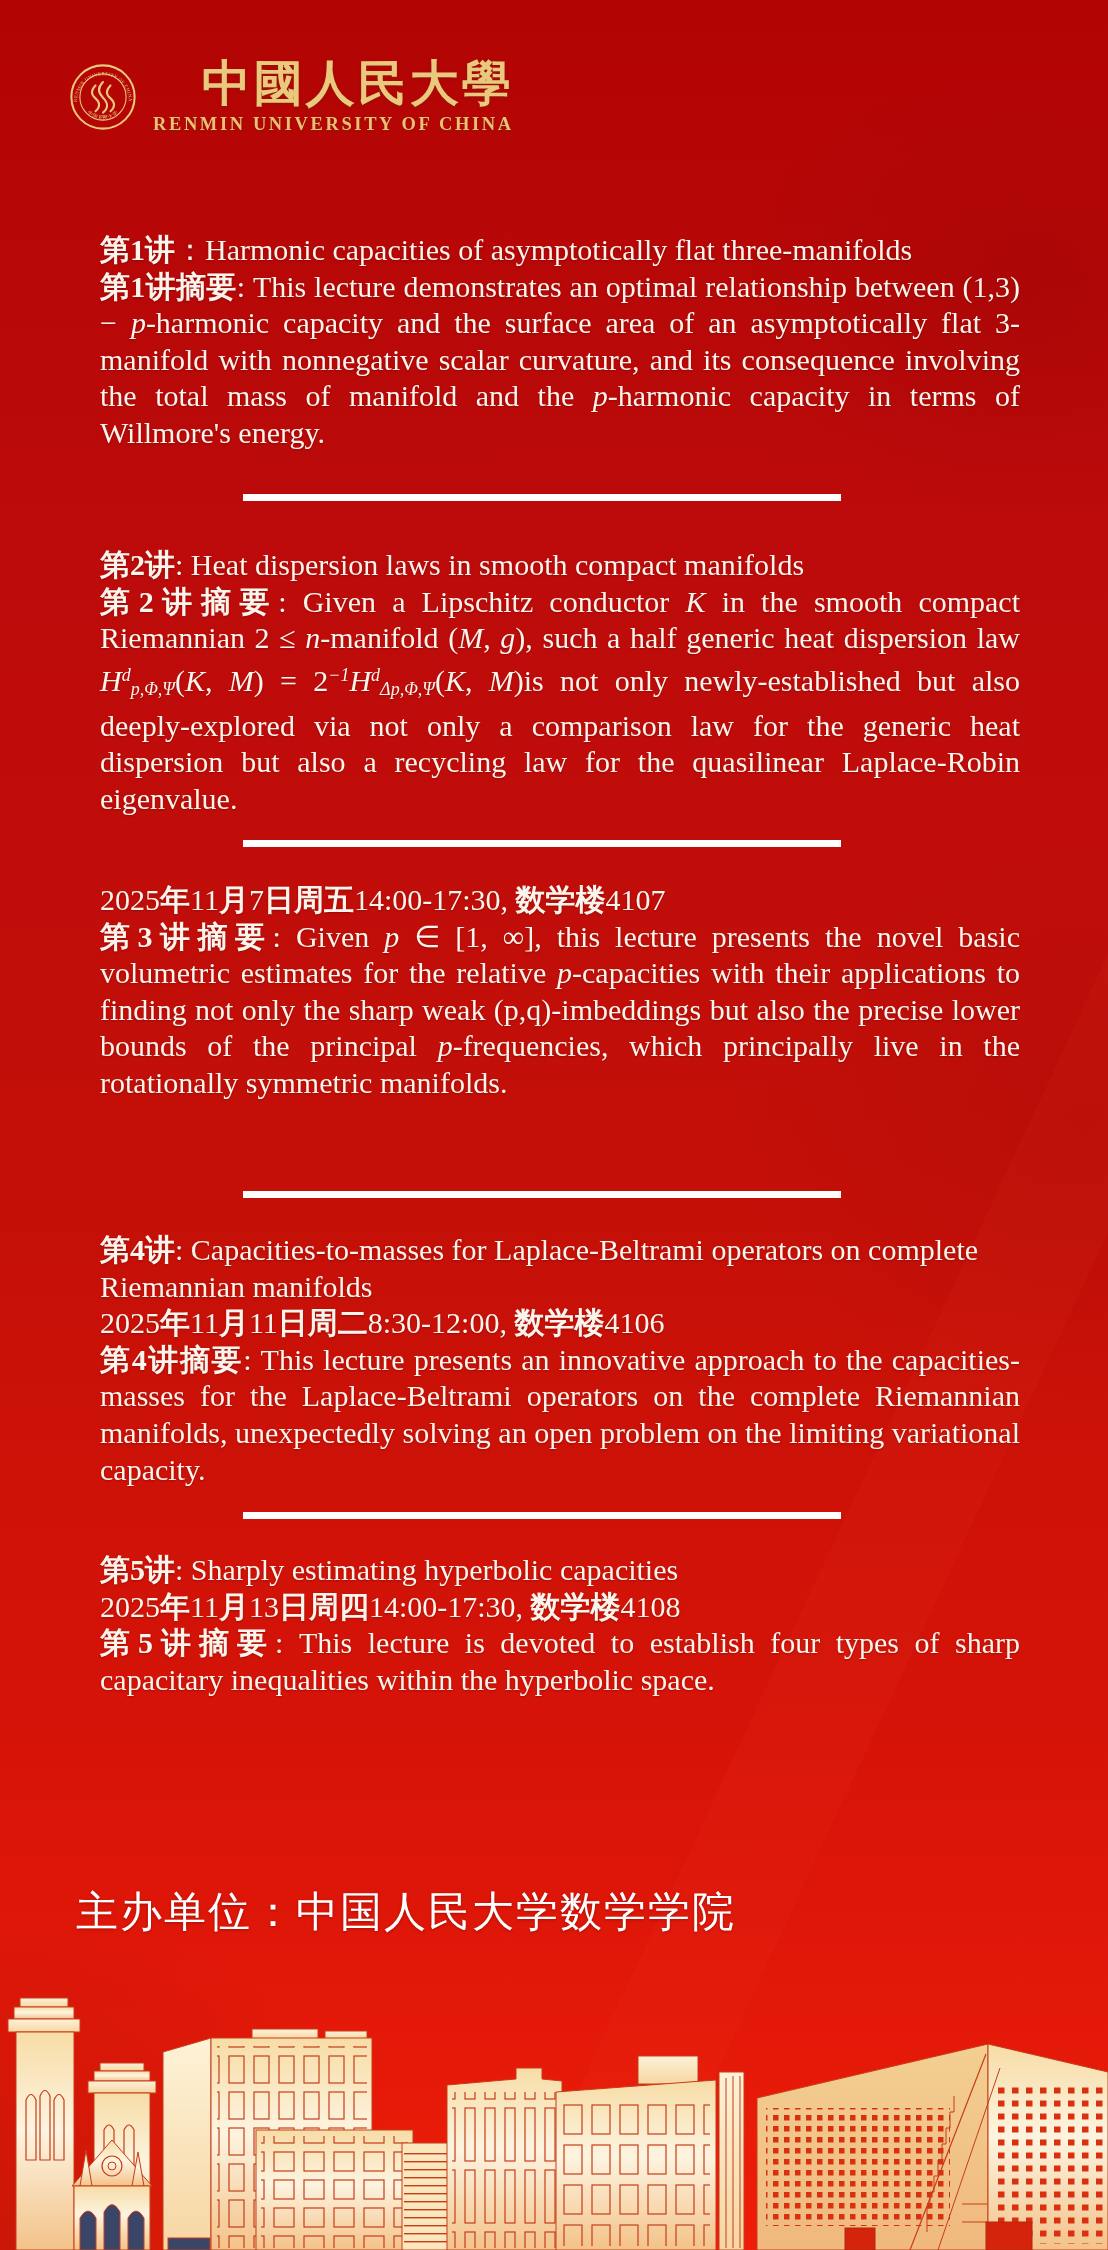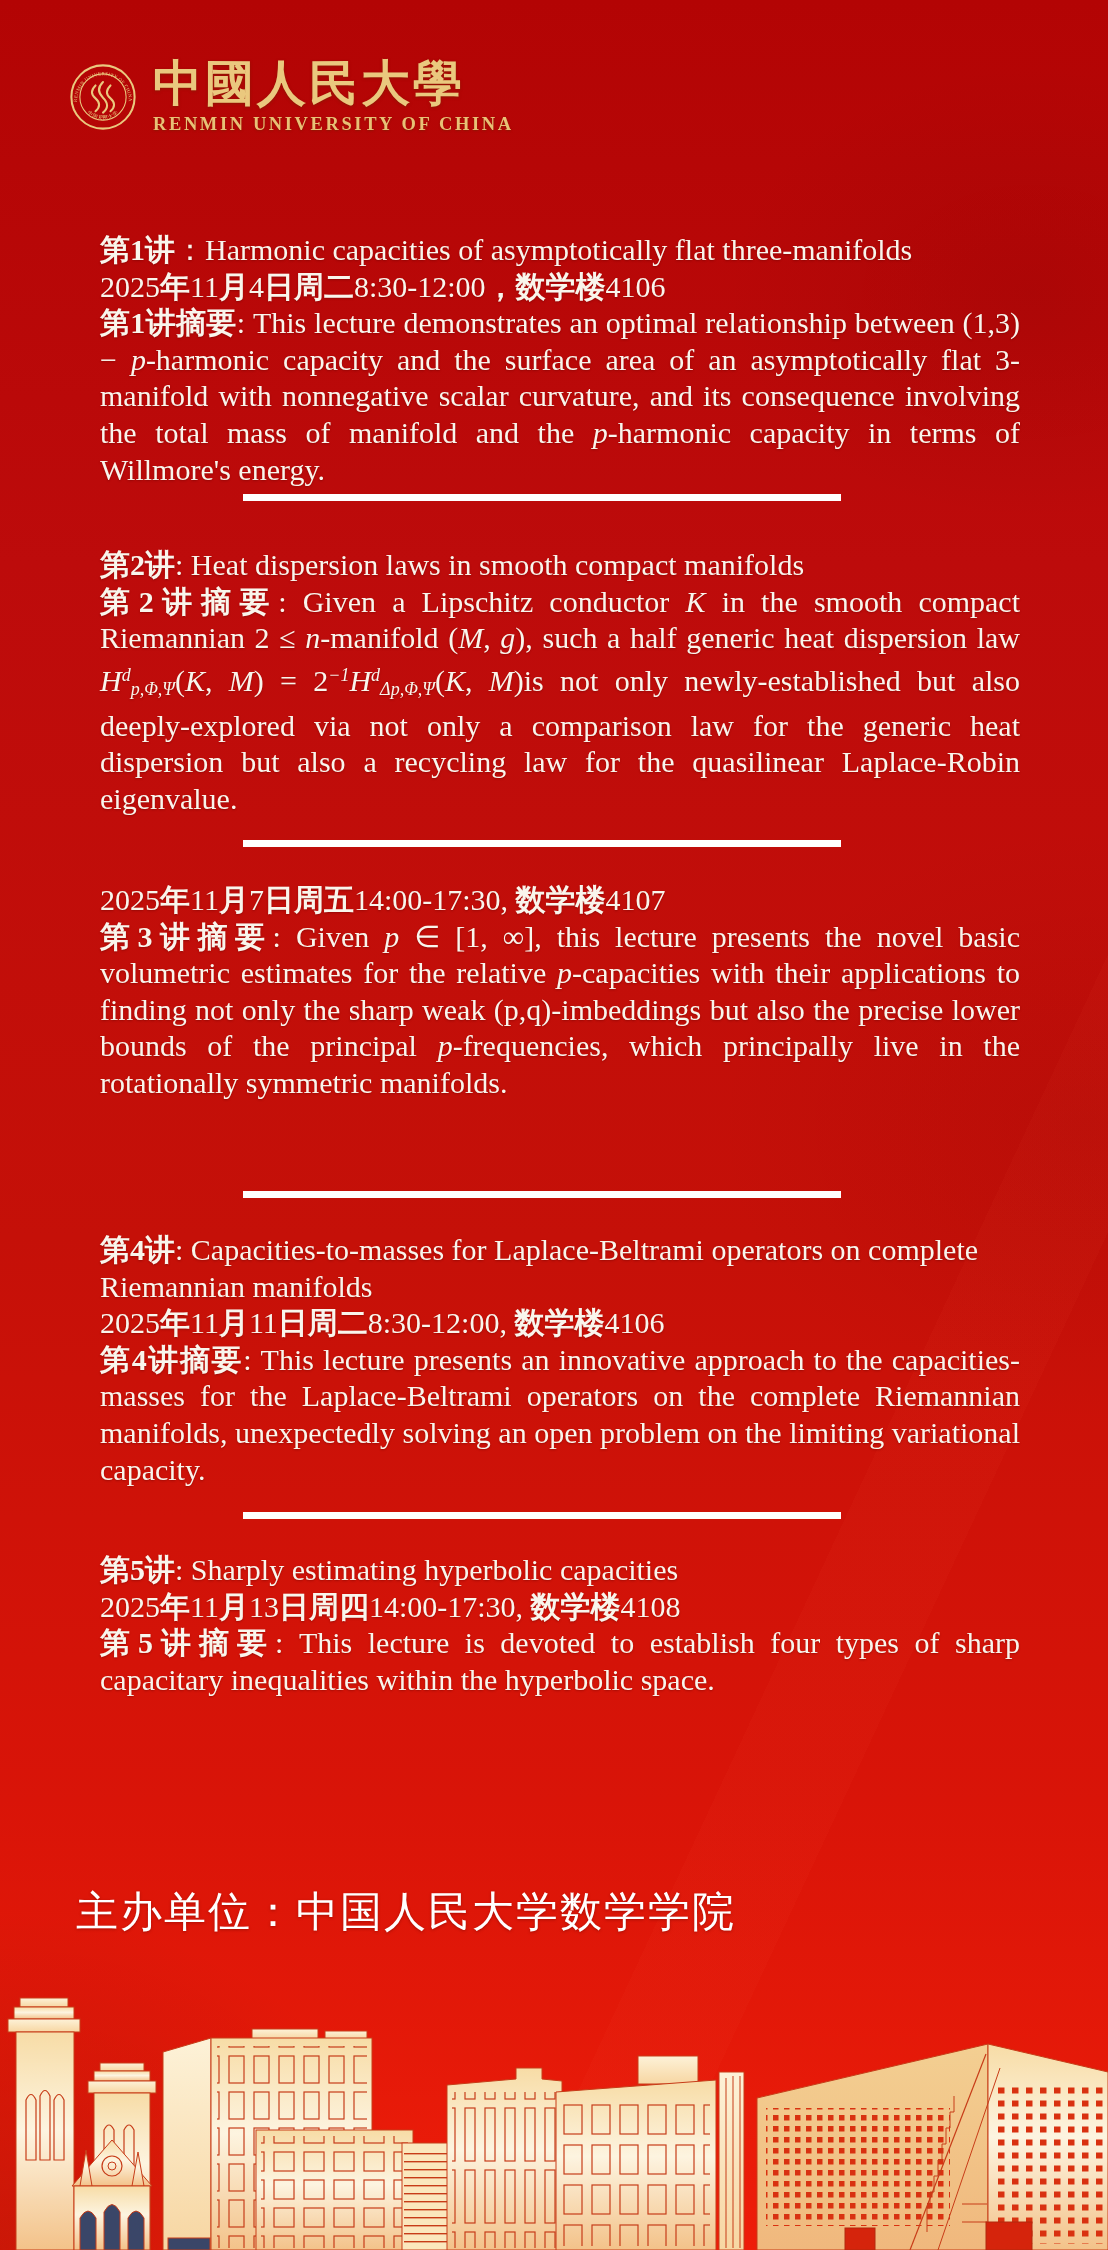--- a/index.html
+++ b/index.html
@@ -10,21 +10,21 @@
     radial-gradient(ellipse 430px 320px at 93% 13%, rgba(110,0,0,.16), transparent 70%),
     radial-gradient(ellipse 520px 420px at 98% 50%, rgba(120,4,4,.13), transparent 70%),
     radial-gradient(ellipse 640px 520px at 0% 100%, rgba(60,0,0,.20), transparent 65%),
     linear-gradient(115deg, transparent 72%, rgba(255,90,60,.05) 72%, rgba(255,90,60,.05) 78%, transparent 78%);}
   .layer{position:absolute;z-index:2;}
 
   
   .header{left:69px;top:58px;display:flex;align-items:center;gap:16px;}
   .seal{width:68px;height:68px;flex:0 0 auto;}
   .uni-cn{font-size:49px;font-weight:700;color:#eac87e;letter-spacing:3px;line-height:1.05;
-    text-shadow:0 1px 3px rgba(100,40,0,.5);}
+    text-shadow:0 1px 3px rgba(100,40,0,.5);text-align:right;}
   .uni-en{font-size:18.5px;font-weight:700;color:#e8c176;letter-spacing:2.6px;margin-top:5px;
     font-family:"Liberation Serif",serif;text-shadow:0 1px 2px rgba(100,40,0,.5);}
 
   
   .lecture{left:100px;width:920px;color:#f9f5ec;font-size:30px;line-height:36.6px;
     text-shadow:0 1px 2px rgba(90,0,0,.4);}
   .lecture .abstract{text-align:justify;}
   .seg-n{font-weight:400}
   .seg-b{font-weight:700}
   .seg-i{font-style:italic}
@@ -65,21 +65,20 @@
       <text x="50" y="81" font-size="6.5" fill="#eac87e" text-anchor="middle" font-family="Liberation Serif, serif">1937</text>
     </svg>
     <div>
       <div class="uni-cn">中國人民大學</div>
       <div class="uni-en">RENMIN UNIVERSITY OF CHINA</div>
     </div>
   </div>
 
   <div class="layer lecture" style="top:232px">
     <div class="title"><span class="seg-b">第1讲</span><span class="seg-n">：Harmonic capacities of asymptotically flat three-manifolds</span></div>
-    <div class="date"><span class="seg-n">2025</span><span class="seg-b">年</span><span class="seg-n">11</span><span class="seg-b">月</span><span class="seg-n">4</span><span class="seg-b">日周二</span><span class="seg-n">8:30-12:00</span><span class="seg-b">，数学楼</span><span class="seg-n">4106</span></div>
     <div class="abstract"><span class="seg-b">第1讲摘要</span><span class="seg-n">: This lecture demonstrates an optimal relationship between (1,3) − </span><span class="seg-i">p</span><span class="seg-n">-harmonic capacity and the surface area of an asymptotically flat 3-manifold with nonnegative scalar curvature, and its consequence involving the total mass of manifold and the </span><span class="seg-i">p</span><span class="seg-n">-harmonic capacity in terms of Willmore's energy.</span></div>
   </div>
   <div class="layer divider" style="top:494px"></div>
 
   <div class="layer lecture" style="top:547px">
     <div class="title"><span class="seg-b">第2讲</span><span class="seg-n">: Heat dispersion laws in smooth compact manifolds</span></div>
     <div class="abstract"><span class="seg-b">第2讲摘要</span><span class="seg-n">: Given a Lipschitz conductor </span><span class="seg-i">K</span><span class="seg-n"> in the smooth compact Riemannian 2 ≤ </span><span class="seg-i">n</span><span class="seg-n">-manifold (</span><span class="seg-i">M</span><span class="seg-n">, </span><span class="seg-i">g</span><span class="seg-n">), such a half generic heat dispersion law </span><span class="seg-i">H</span><span class="seg-sup">d</span><span class="seg-sub">p,Φ,Ψ</span><span class="seg-n">(</span><span class="seg-i">K</span><span class="seg-n">, </span><span class="seg-i">M</span><span class="seg-n">) = 2</span><span class="seg-sup">−1</span><span class="seg-i">H</span><span class="seg-sup">d</span><span class="seg-sub">Δp,Φ,Ψ</span><span class="seg-n">(</span><span class="seg-i">K</span><span class="seg-n">, </span><span class="seg-i">M</span><span class="seg-n">)</span><span class="seg-n">is not only newly-established but also deeply-explored via not only a comparison law for the generic heat dispersion but also a recycling law for the quasilinear Laplace-Robin eigenvalue.</span></div>
   </div>
   <div class="layer divider" style="top:840px"></div>
 

